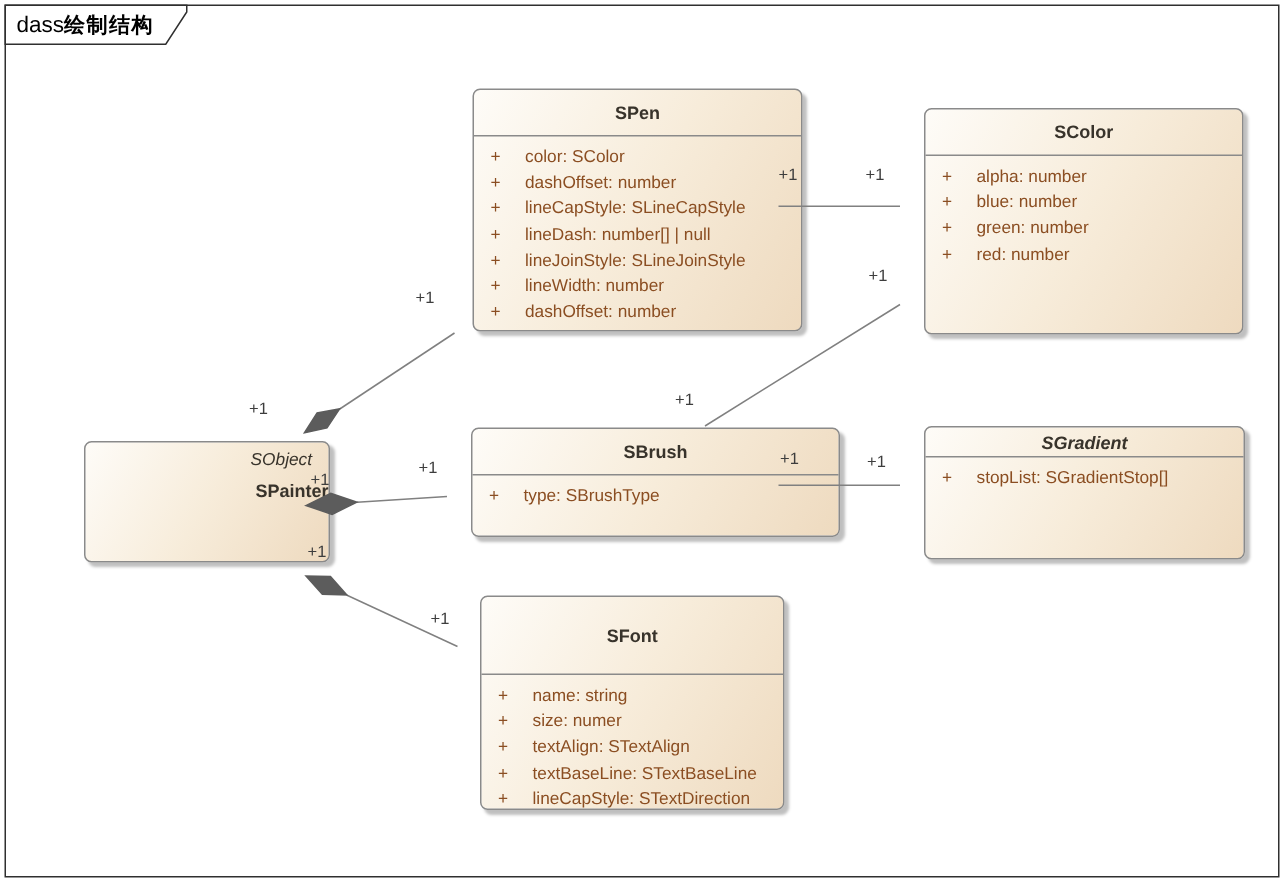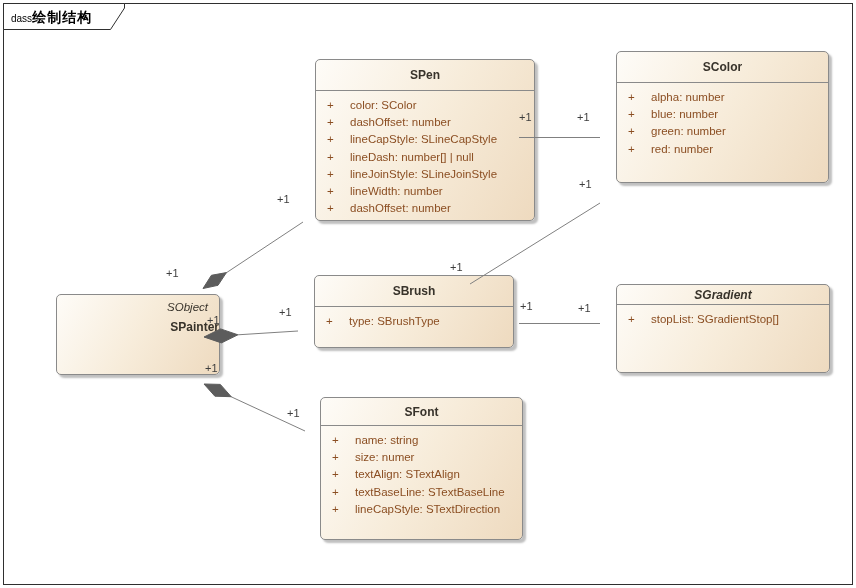--- a/index.html
+++ b/index.html
@@ -37,21 +37,21 @@
     font-weight:bold; font-size:12px; color:#38332b;
   }
 
   .mult {
     position:absolute; font-size:11px; color:#3d3d3d;
   }
 
   .frame-tab-text {
     position:absolute; left:11px; top:8px; white-space:nowrap;
   }
-  .frame-tab-text .prefix { font-size:10px; color:#000; }
+  .frame-tab-text .prefix { font-size:15px; color:#000; }
   .frame-tab-text .main { font-size:14px; font-weight:bold; color:#000; letter-spacing:1px; }
 </style>
 </head>
 <body>
 
 <div id="canvas">
 
   <div class="uml-box" style="left:40px;top:294px;width:164px;height:81px">
     <div class="stereotype">SObject</div>
     <div class="painter-name">SPainter</div>
@@ -84,21 +84,21 @@
           <span class="vis">+</span>
           <span>lineWidth: number</span>
         </div>
       <div class="attr-row">
           <span class="vis">+</span>
           <span>dashOffset: number</span>
         </div>
     </div>
   </div>
 
-  <div class="uml-box" style="left:600px;top:51px;width:213px;height:132px">
+  <div class="uml-box" style="left:600px;top:72px;width:213px;height:151px">
     <div class="uml-title" style="height:31px">SColor</div>
     <div class="attrs">
       <div class="attr-row">
           <span class="vis">+</span>
           <span>alpha: number</span>
         </div>
       <div class="attr-row">
           <span class="vis">+</span>
           <span>blue: number</span>
         </div>
@@ -106,42 +106,42 @@
           <span class="vis">+</span>
           <span>green: number</span>
         </div>
       <div class="attr-row">
           <span class="vis">+</span>
           <span>red: number</span>
         </div>
     </div>
   </div>
 
-  <div class="uml-box" style="left:298px;top:275px;width:200px;height:73px">
+  <div class="uml-box" style="left:298px;top:285px;width:246px;height:73px">
     <div class="uml-title" style="height:31px">SBrush</div>
     <div class="attrs">
       <div class="attr-row">
           <span class="vis">+</span>
           <span>type: SBrushType</span>
         </div>
     </div>
   </div>
 
   <div class="uml-box" style="left:600px;top:284px;width:214px;height:89px">
     <div class="uml-title italic" style="height:20px">SGradient</div>
     <div class="attrs">
       <div class="attr-row">
           <span class="vis">+</span>
           <span>stopList: SGradientStop[]</span>
         </div>
     </div>
   </div>
 
   <div class="uml-box" style="left:304px;top:397px;width:203px;height:143px">
-    <div class="uml-title" style="height:28px">SFont</div>
+    <div class="uml-title" style="height:52px">SFont</div>
     <div class="attrs">
       <div class="attr-row">
           <span class="vis">+</span>
           <span>name: string</span>
         </div>
       <div class="attr-row">
           <span class="vis">+</span>
           <span>size: numer</span>
         </div>
       <div class="attr-row">

